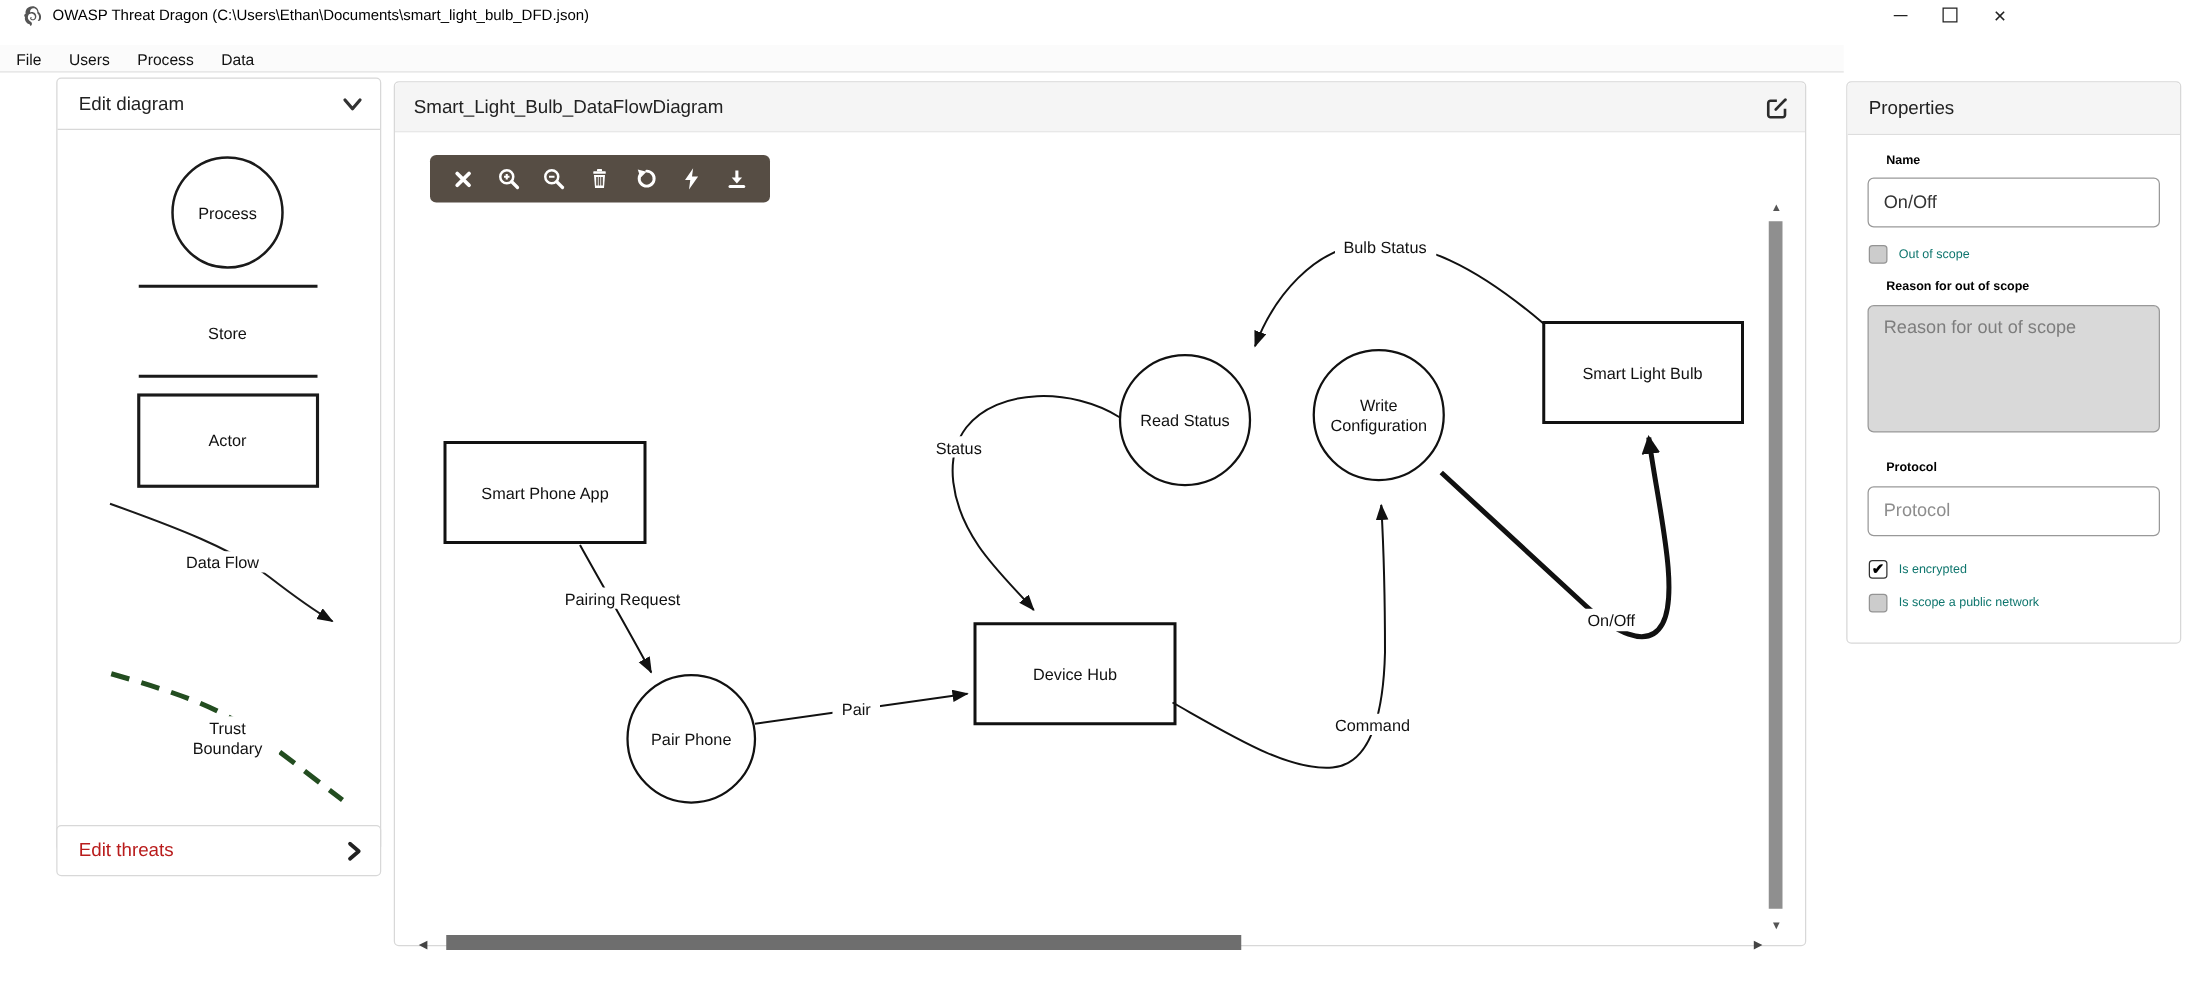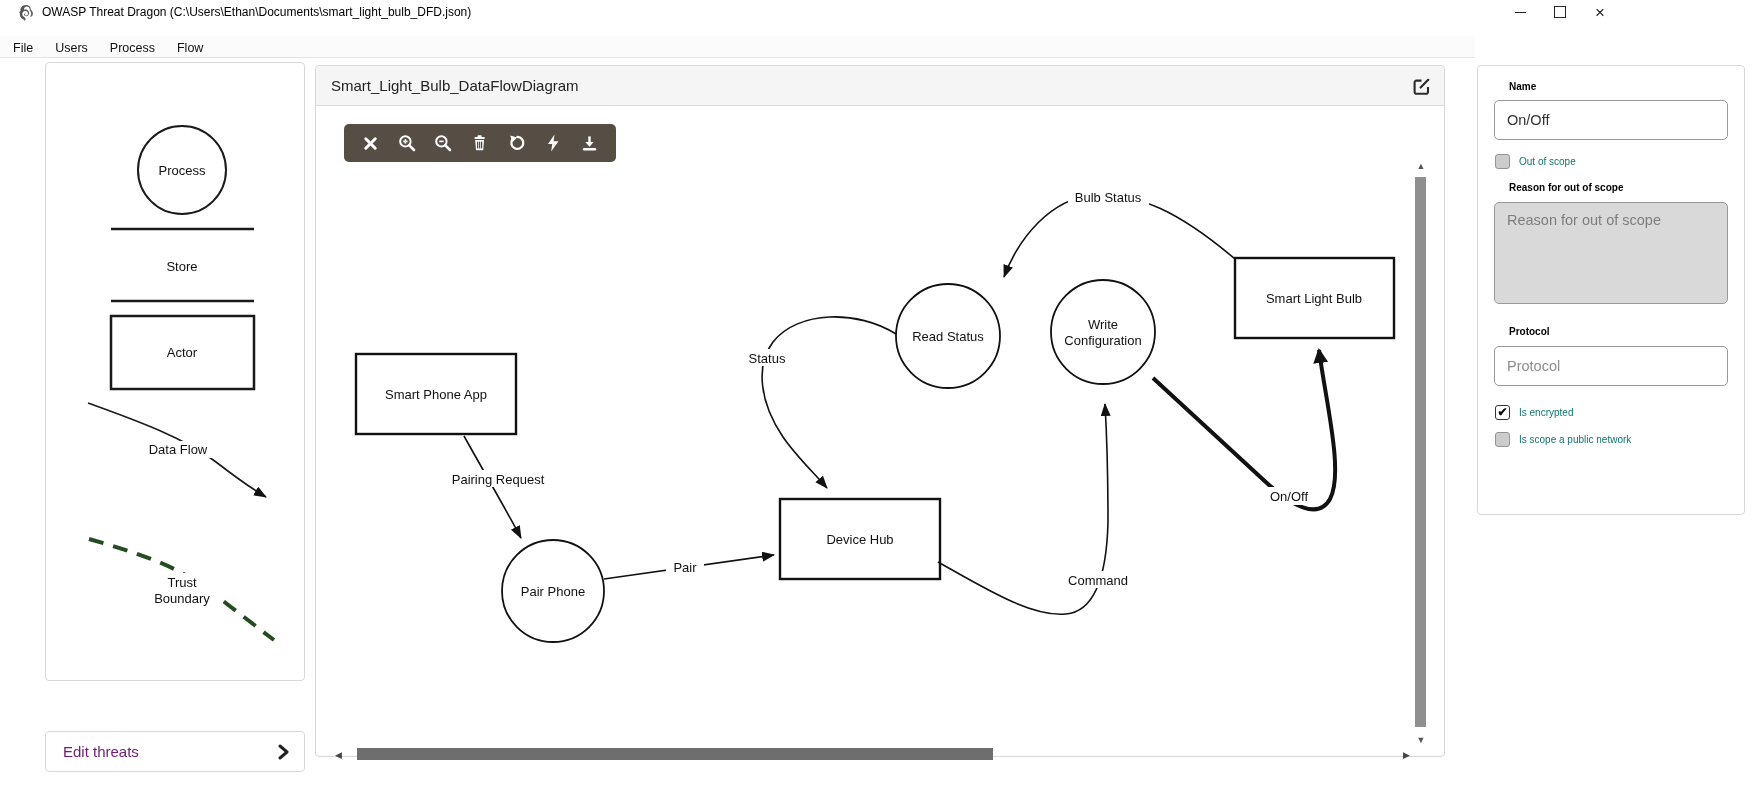--- a/index.html
+++ b/index.html
@@ -22,22 +22,22 @@
     border-bottom:1px solid #e2e2e2;display:flex;align-items:flex-end;padding-left:2px;box-sizing:border-box;}
   .menu-item{font-size:12.5px;color:#111;padding:2px 11px;}
   
   .panel{position:absolute;background:#fff;border:1px solid #d8d8d8;border-radius:4px;box-sizing:border-box;}
   .panel-header{height:41px;display:flex;align-items:center;padding:0 14px 0 17px;
     font-size:15px;color:#222;box-sizing:border-box;}
   
   #stencil-panel{left:45px;top:62px;width:260px;height:619px;}
   #stencil-panel .panel-header{border-bottom:1px solid #d8d8d8;}
   .header-spacer{flex:1;}
-  #threats-panel{left:45px;top:731px;width:260px;height:41px;display:flex;align-items:center;
-    padding:0 14px 0 17px;font-size:15px;color:#701a75;}
+  #threats-panel{left:45px;top:660px;width:260px;height:41px;display:flex;align-items:center;
+    padding:0 14px 0 17px;font-size:15px;color:#b91c1c;}
   .stencil-svg{position:absolute;left:0;top:41px;}
   
   #canvas-panel{left:315px;top:65px;width:1130px;height:692px;}
   .canvas-header{position:absolute;left:0;top:0;right:0;height:40px;background:#f5f5f5;
     border-bottom:1px solid #ddd;border-radius:4px 4px 0 0;display:flex;align-items:center;
     padding-left:15px;font-size:15px;color:#222;box-sizing:border-box;}
   .edit-btn{position:absolute;right:13px;top:10px;width:20px;height:20px;display:flex;
     align-items:center;justify-content:center;cursor:pointer;}
   .dia-toolbar{position:absolute;left:28px;top:58px;width:272px;height:38px;background:#564d44;
     border-radius:5px;display:flex;align-items:center;justify-content:space-around;padding:0 8px;
@@ -101,24 +101,31 @@
     <div class="win-btn">
         <span class="glyph-close">×</span>
       </div>
   </div>
 </div>
 
 <nav class="menubar">
   <span class="menu-item">File</span>
   <span class="menu-item">Users</span>
   <span class="menu-item">Process</span>
-  <span class="menu-item">Flow</span>
+  <span class="menu-item">Data</span>
 </nav>
 
 <div class="panel" id="stencil-panel">
+  <div class="panel-header">
+    <span>Edit diagram</span>
+    <span class="header-spacer"></span>
+    <svg width="16" height="13" viewBox="0 0 16 13">
+      <polyline points="2,3 8,10 14,3" fill="none" stroke="#333" stroke-width="2.6" stroke-linecap="round" stroke-linejoin="round"></polyline>
+    </svg>
+  </div>
   <svg class="stencil-svg" width="258" height="576" viewBox="0 0 258 576">
 
     <g>
       <circle cx="136" cy="66" r="44" fill="#fff" stroke="#1a1a1a" stroke-width="2"></circle>
       <text x="136" y="71" text-anchor="middle" font-size="13">Process</text>
     </g>
 
     <g>
       <line x1="65" y1="125" x2="208" y2="125" stroke="#1a1a1a" stroke-width="2.5"></line>
       <text x="136" y="167" text-anchor="middle" font-size="13">Store</text>
@@ -304,20 +311,23 @@
         <span>◀</span>
       </div>
     <div class="hthumb"></div>
     <div class="sbtn right">
         <span>▶</span>
       </div>
   </div>
 </div>
 
 <aside class="panel" id="properties-panel">
+  <div class="panel-header">
+    <span>Properties</span>
+  </div>
   <div class="props-body">
     <div class="prop-label">Name</div>
     <input class="text-input" type="text" value="On/Off" style="">
 
     <div class="cb-row row-scope">
       <span class="cb">
         
       </span>
       <span class="cb-label">Out of scope</span>
     </div>

